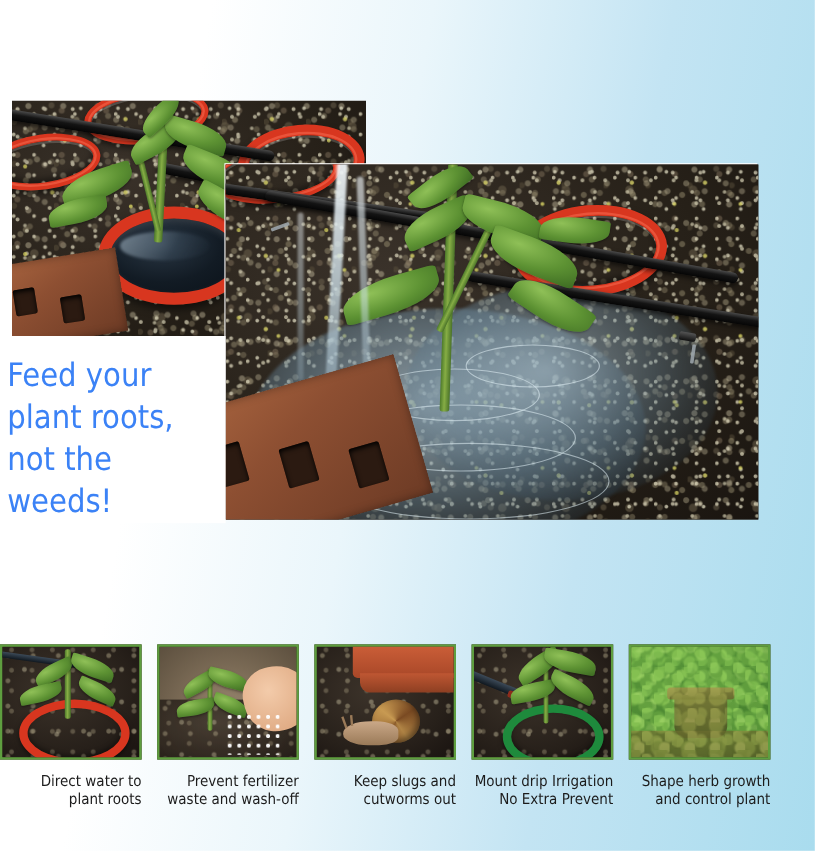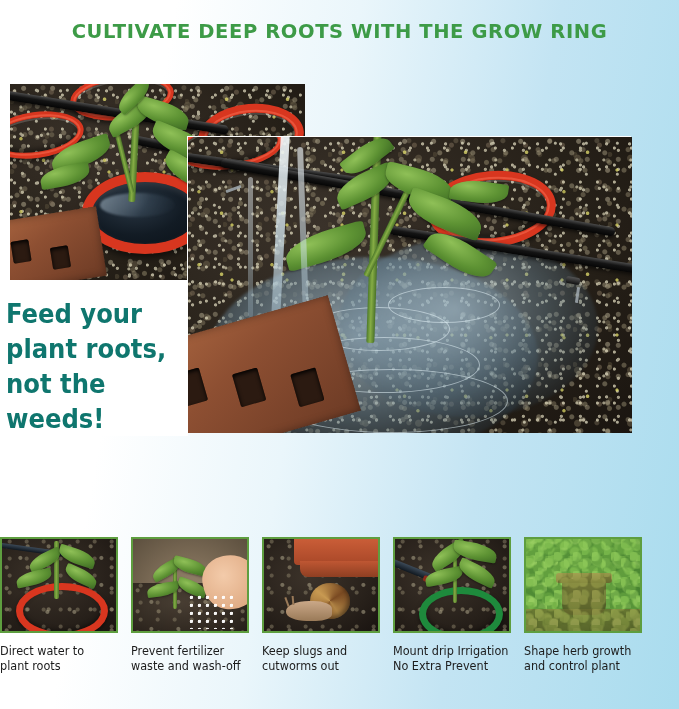--- a/index.html
+++ b/index.html
@@ -109,36 +109,36 @@
     box-shadow:inset 0 0 8px rgba(0,0,0,.35);}
   .brick .hole{position:absolute;background:#2b1a11;border-radius:2px;box-shadow:inset 0 2px 4px #000;}
 
   
   #text-panel{
     position:absolute;left:0;top:280px;width:188px;height:156px;background:#fff;
   }
   .panel-text{
     position:absolute;left:6px;top:296px;width:180px;
     font-family:"DejaVu Sans Condensed","DejaVu Sans",sans-serif;
-    font-size:27px;line-height:35px;color:#0f766e;font-weight:700;
+    font-size:27px;line-height:35px;color:#3b82f6;font-weight:400;
   }
 
   
   .subhead{
     position:absolute;left:0;top:487px;width:679px;text-align:center;
     font-family:"DejaVu Sans",sans-serif;font-weight:bold;
     font-size:15px;line-height:19px;letter-spacing:.4px;color:#1f6b3c;
   }
 
   
   .benefits{position:absolute;left:0;top:537px;width:679px;display:flex;gap:13px;padding:0 0 0 0;}
   .benefit{width:118px;}
   .thumb{width:118px;height:96px;border:2px solid #5e9e3f;box-sizing:border-box;overflow:hidden;position:relative;background:#2b2218;}
   .cap{
-    margin-top:10px;text-align:left;
+    margin-top:10px;text-align:right;
     font-family:"DejaVu Sans Condensed","DejaVu Sans",sans-serif;
     font-size:12.5px;line-height:15px;color:#1c1c1c;
   }
 
   
   .t-soil{position:absolute;inset:0;
     background:
       radial-gradient(circle at 22% 35%,rgba(170,160,130,.5) 0 1.5px,transparent 2.5px),
       radial-gradient(circle at 68% 70%,rgba(200,192,160,.45) 0 1.5px,transparent 2.5px),
       radial-gradient(circle at 45% 15%,rgba(140,130,105,.5) 0 1.5px,transparent 2.5px),
@@ -166,21 +166,20 @@
     background:conic-gradient(from 200deg,#8a5a2a,#c89a52 30%,#7a4a22 60%,#b08445 85%,#8a5a2a);
     box-shadow:inset -2px -2px 5px rgba(0,0,0,.45);}
   .t-snailbody{position:absolute;background:linear-gradient(180deg,#caa888,#9a7a58);border-radius:50% 40% 35% 45%;}
   .t-tube{position:absolute;height:5px;border-radius:3px;background:linear-gradient(180deg,#3c4a58,#101820);}
 </style>
 </head>
 <body>
 
 <div class="stage">
 
-  <div class="headline">CULTIVATE DEEP ROOTS WITH THE GROW RING</div>
 
   <div class="photo" id="photo-left">
     <div class="soil"></div>
     <div class="grit"></div>
     <div class="yellowbits"></div>
 
     <div class="ring" style="left:-22px;top:28px;width:84px;height:34px;transform:rotate(-8deg);">
         <i></i>
       </div>
     <div class="ring" style="left:60px;top:-10px;width:92px;height:34px;transform:rotate(-6deg);">

